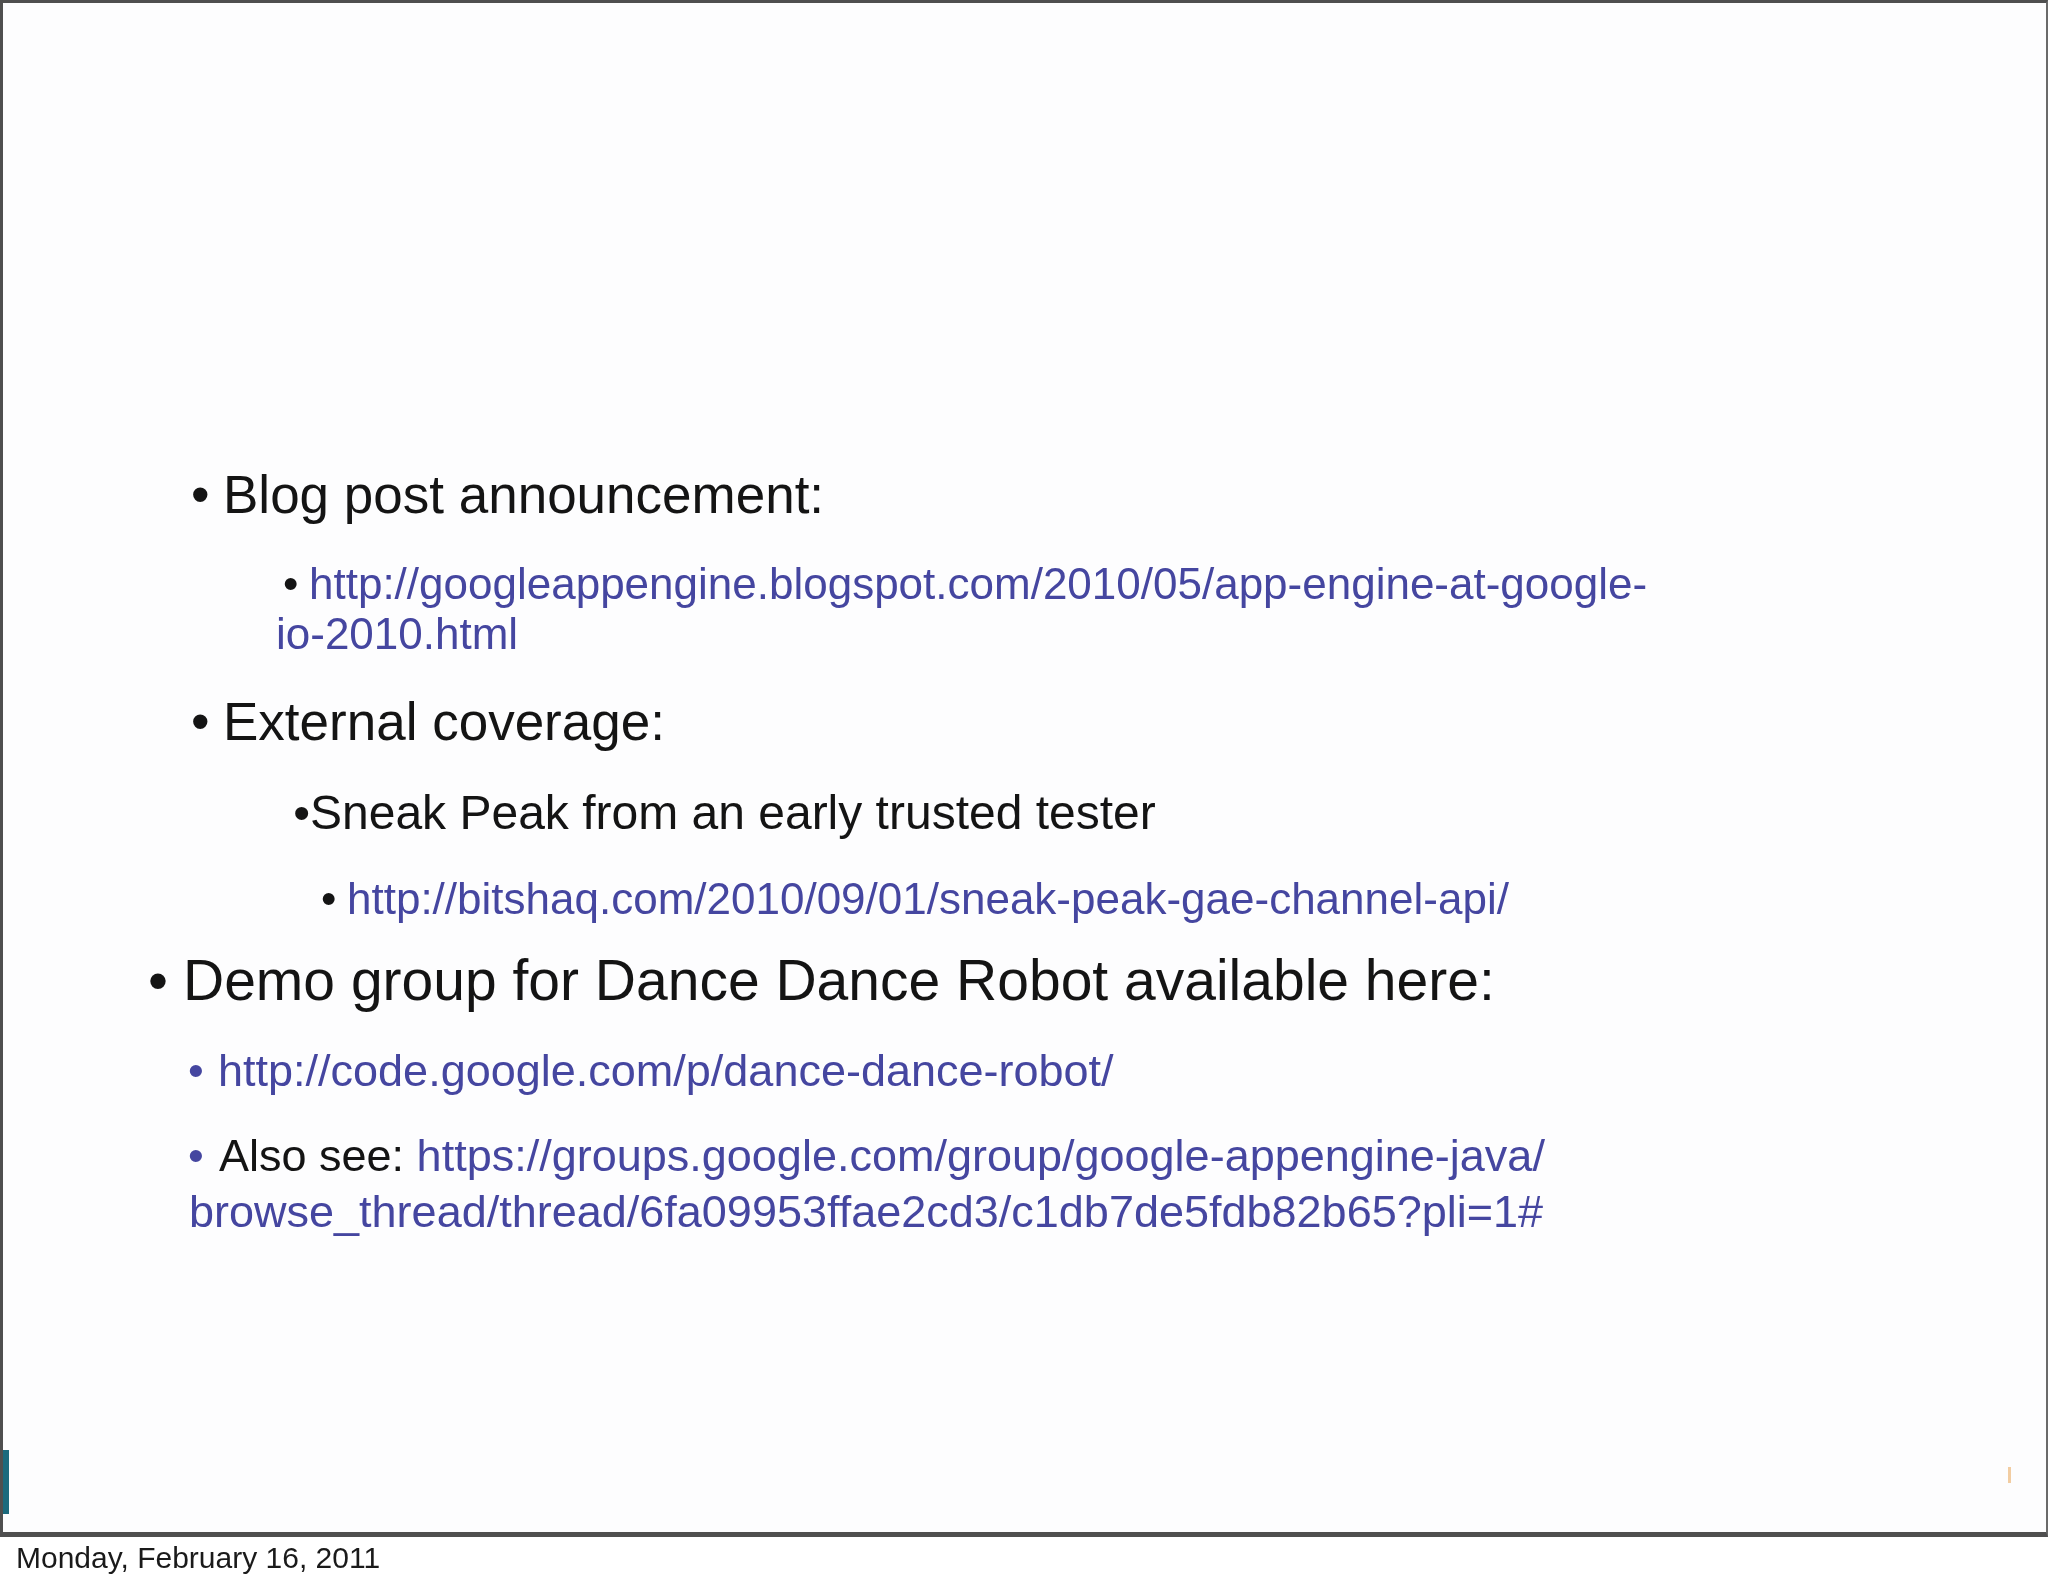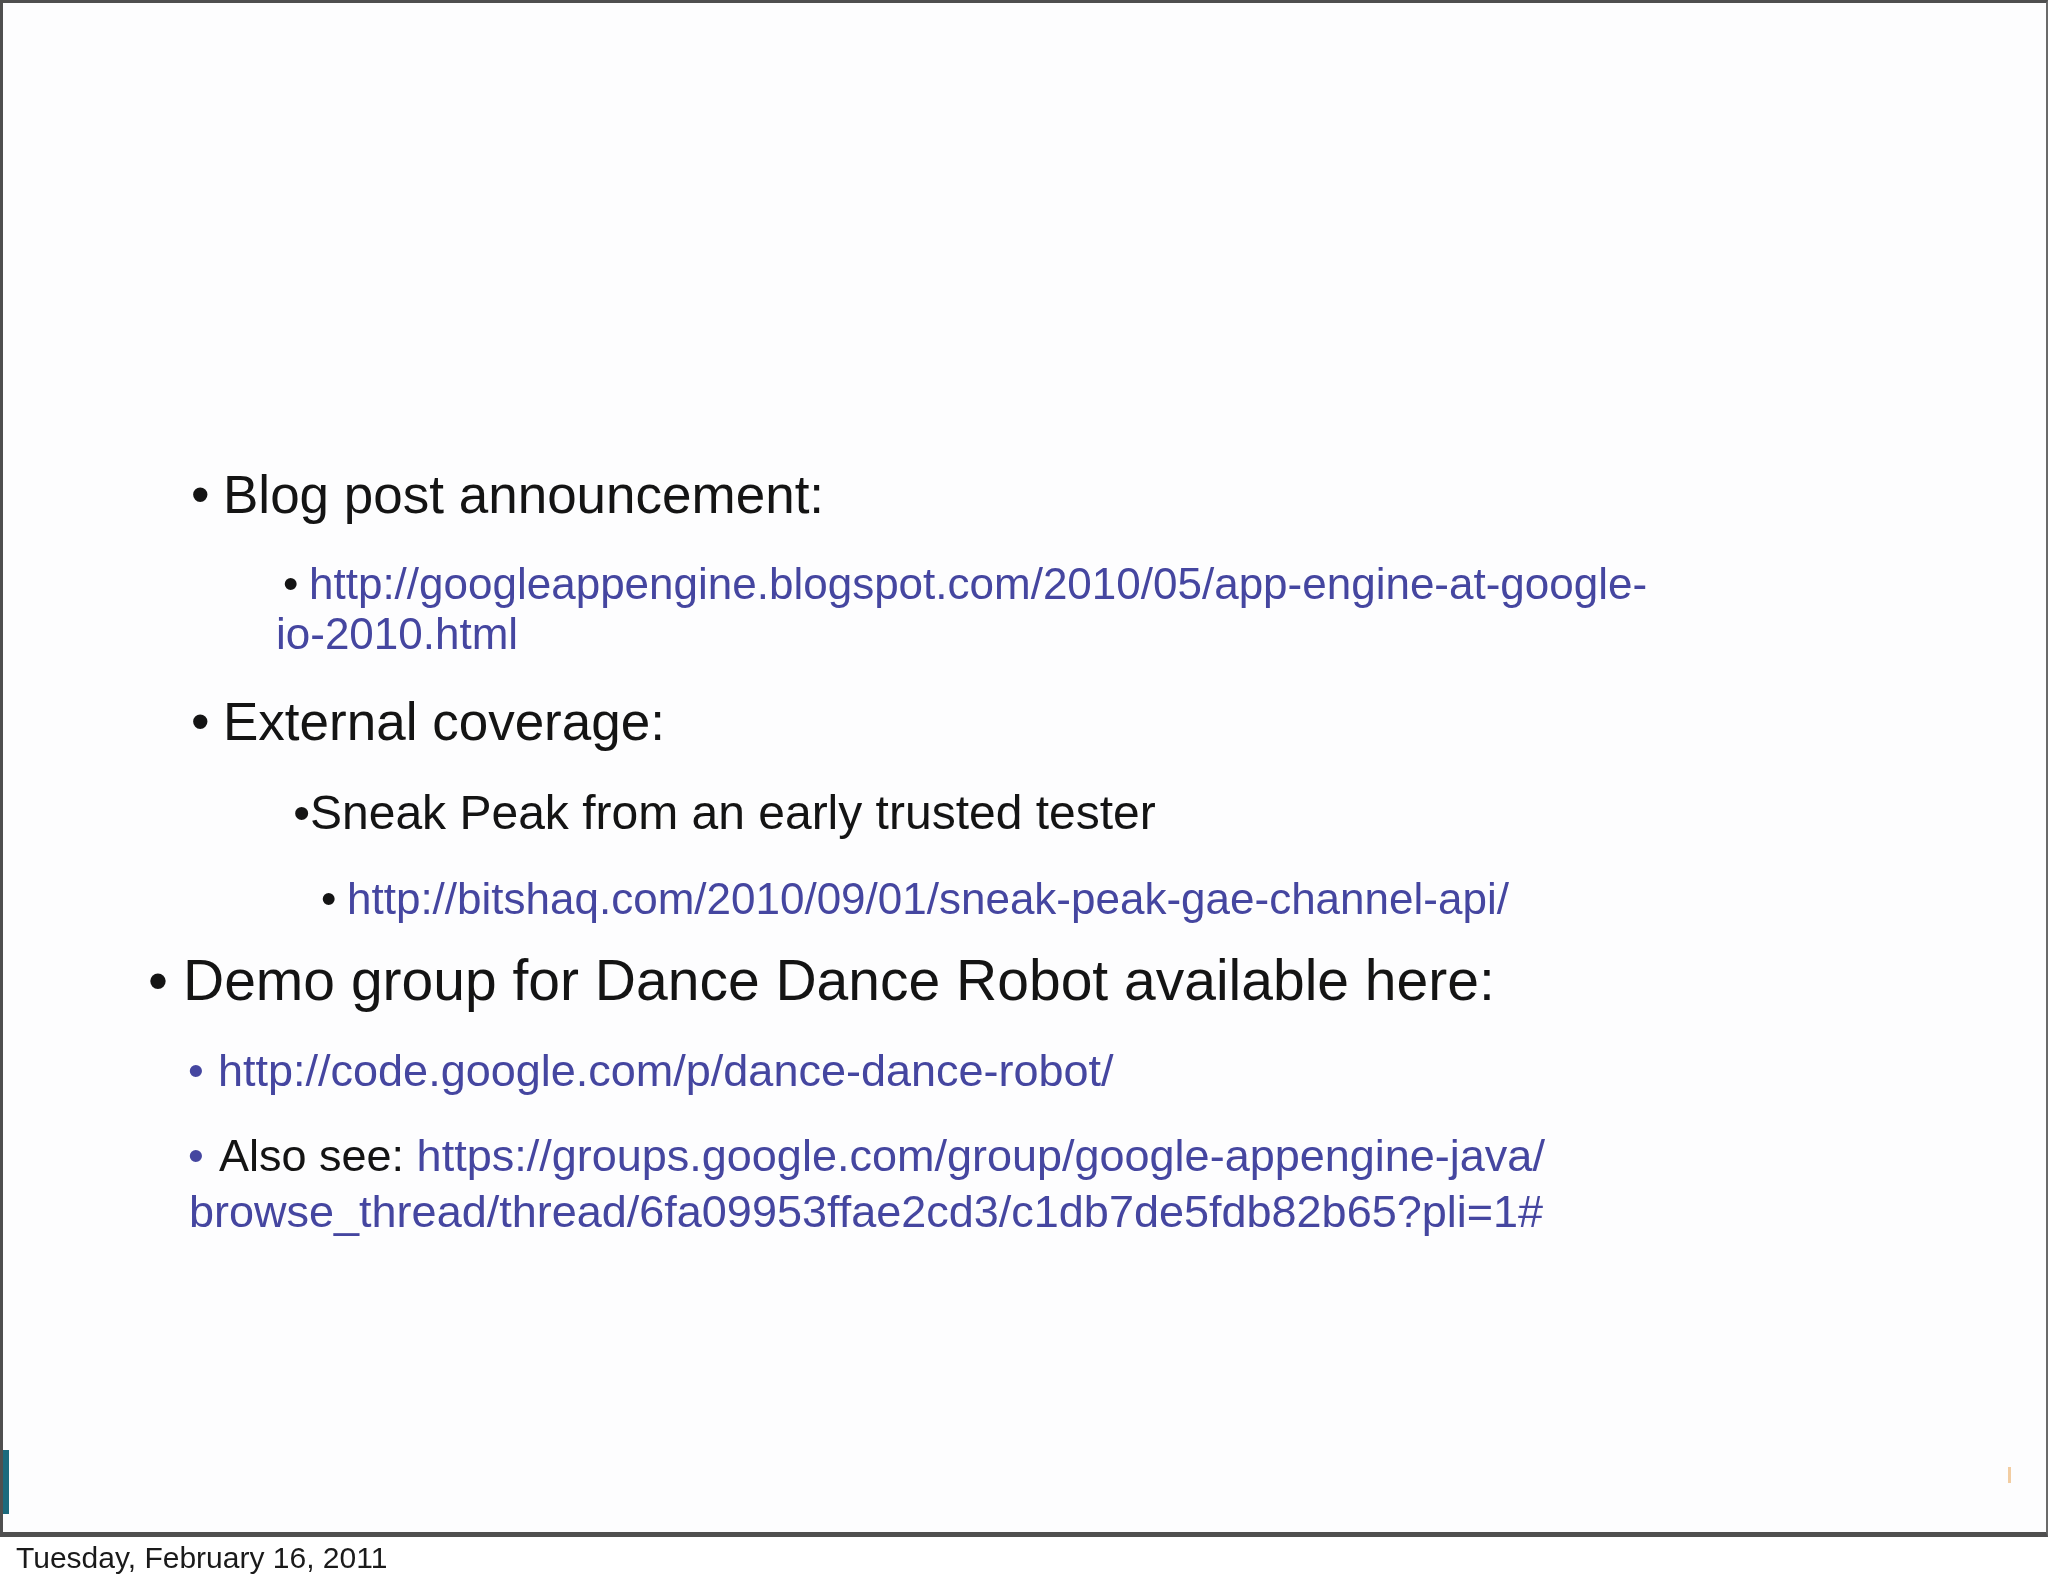--- a/index.html
+++ b/index.html
@@ -120,15 +120,15 @@
 
     <div class="ln" style="left:186px; top:1185px; font-size:45px;">
       <a class="lk">browse_thread/thread/6fa09953ffae2cd3/c1db7de5fdb82b65?pli=1#</a>
     </div>
 
     <div class="teal-bar"></div>
   </div>
 
   <div class="orange-tick"></div>
 
-  <div class="footer-date">Tuesday, February 16, 2011</div>
+  <div class="footer-date">Monday, February 16, 2011</div>
 
 </div>
 
 </body></html>

